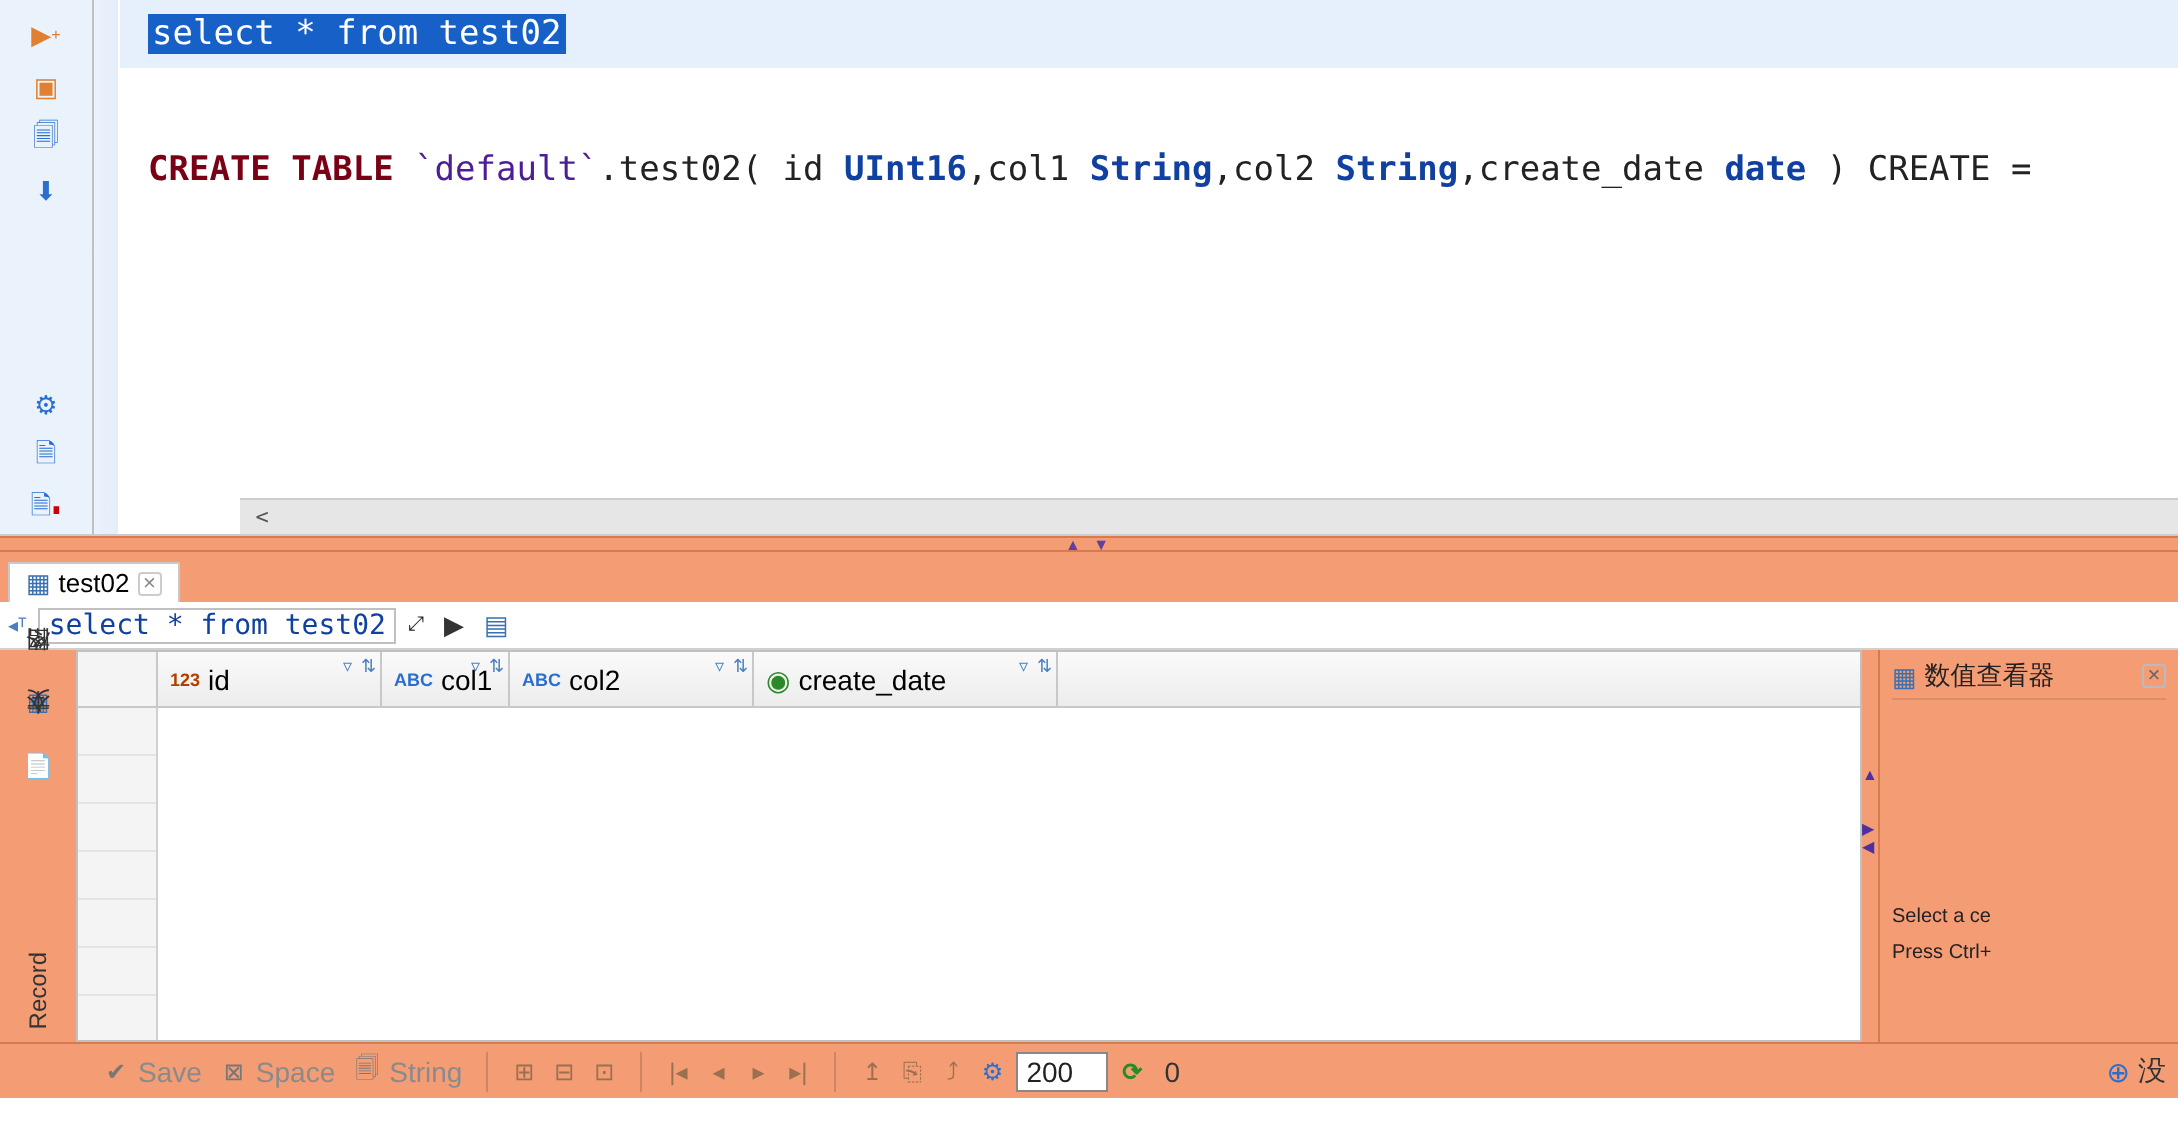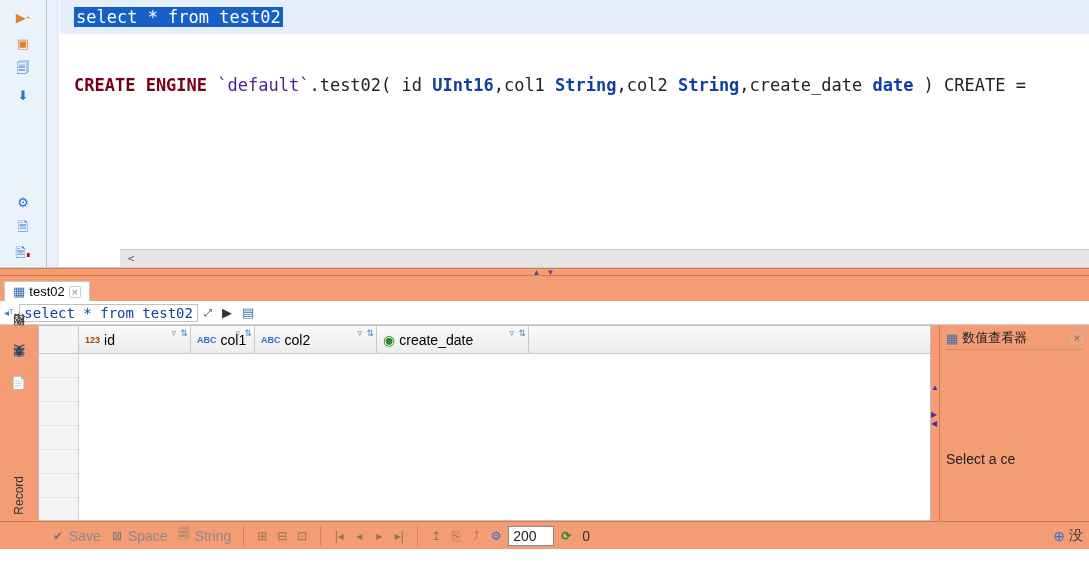--- a/index.html
+++ b/index.html
@@ -39,21 +39,21 @@
 .gridhead { display: flex; height: 28px; background: linear-gradient(#fafafa,#ececec); border-bottom: 1px solid #c8c8c8; }
 .gh { border-right: 1px solid #c8c8c8; display: flex; align-items: center; padding: 4px 6px; gap: 4px; font-size: 14px; position: relative; }
 .gh .badge { font-size: 9px; font-weight: bold; }
 .gh .filt { position: absolute; right: 14px; top: 2px; font-size: 9px; color: #4a80c0; }
 .gh .sort { position: absolute; right: 2px; top: 2px; font-size: 9px; color: #4a80c0; }
 .gridbody { flex: 1; position: relative; }
 .rownum-col { position: absolute; left: 0; top: 0; bottom: 0; width: 40px; background: #f4f4f4; border-right: 1px solid #d0d0d0; }
 .rownum-col div { height: 24px; border-bottom: 1px solid #e4e4e4; }
 .sidepanel { width: 150px; background: #f49d75; border-left: 1px solid #d87a4f; padding: 4px 6px; font-size: 13px; color: #222; position: relative; overflow: hidden; }
 .sidepanel .sp-title { display: flex; align-items: center; gap: 4px; border-bottom: 1px solid rgba(0,0,0,0.1); padding-bottom: 2px; }
-.sidepanel .sp-body { margin-top: 100px; font-size: 14px; line-height: 18px; white-space: nowrap; }
+.sidepanel .sp-body { margin-top: 100px; font-size: 10px; line-height: 18px; white-space: nowrap; }
 .mini-scroll { width: 8px; background: #f49d75; display: flex; flex-direction: column; align-items: center; justify-content: center; font-size: 8px; color: #5030a0; }
 
 .statusbar { height: 28px; background: #f49d75; border-top: 1px solid #d87a4f; display: flex; align-items: center; font-size: 14px; color: #8a8a8a; }
 .sb-left { display: flex; align-items: center; gap: 4px; padding-left: 48px; }
 .sb-btn { display: flex; align-items: center; gap: 3px; padding: 0 2px; }
 .sb-sep { width: 1px; height: 20px; background: rgba(0,0,0,0.15); margin: 0 6px; }
 .sb-ico { width: 16px; height: 16px; display: flex; align-items: center; justify-content: center; font-size: 12px; color: #777; }
 .sb-arrow { color: #9a7050; }
 .sb-input { width: 46px; height: 20px; border: 1px solid #888; background: #fff; color: #222; text-align: left; padding-left: 4px; font-size: 14px; }
 .sb-refresh { color: #2a8a2a; font-weight: bold; }
@@ -76,21 +76,21 @@
     <span class="tb blue-ic">⚙</span>
     <span class="tb blue-ic">🗎</span>
     <span class="tb blue-ic">🗎<sub style="color:#c00;font-size:8px">∎</sub></span>
   </div>
   <div class="gutter-narrow"></div>
   <div class="code">
     <div class="line1bg"></div>
     <div style="position:relative;z-index:1"><span class="sel">select  * from  test02</span></div>
     <div>&nbsp;</div>
     <div>
-      <span class="kw">CREATE ENGINE </span><span class="str">`default`</span><span class="ident">.test02( id </span><span class="typ">UInt16</span><span class="ident">,col1 </span><span class="typ">String</span><span class="ident">,col2 </span><span class="typ">String</span><span class="ident">,create_date </span><span class="typ">date</span><span class="ident"> ) CREATE =</span>
+      <span class="kw">CREATE TABLE </span><span class="str">`default`</span><span class="ident">.test02( id </span><span class="typ">UInt16</span><span class="ident">,col1 </span><span class="typ">String</span><span class="ident">,col2 </span><span class="typ">String</span><span class="ident">,create_date </span><span class="typ">date</span><span class="ident"> ) CREATE =</span>
     </div>
     <div class="hscroll">
         <span class="larrow">&lt;</span>
       </div>
   </div>
 </div>
 
 <div class="sash">▲ ▼</div>
 
 <div class="tabbar">
@@ -162,20 +162,21 @@
   <div class="mini-scroll">▲<br><br><br>▶<br>◀<br><br><br><br><br></div>
 
   <div class="sidepanel">
     <div class="sp-title">
       <span class="grid-ic">▦</span>
       <span>数值查看器</span>
       <span style="margin-left:auto;font-size:11px;color:#666;border:1px solid #bbb;width:12px;height:12px;display:flex;align-items:center;justify-content:center;border-radius:2px">×</span>
     </div>
     <div class="sp-body">
       <div>Select a ce</div>
+      <div>Press Ctrl+</div>
     </div>
   </div>
 </div>
 
 <div class="statusbar">
   <div class="sb-left">
     <span class="sb-btn">
         <span class="sb-ico">✔</span>
         <span>Save</span>
       </span>

